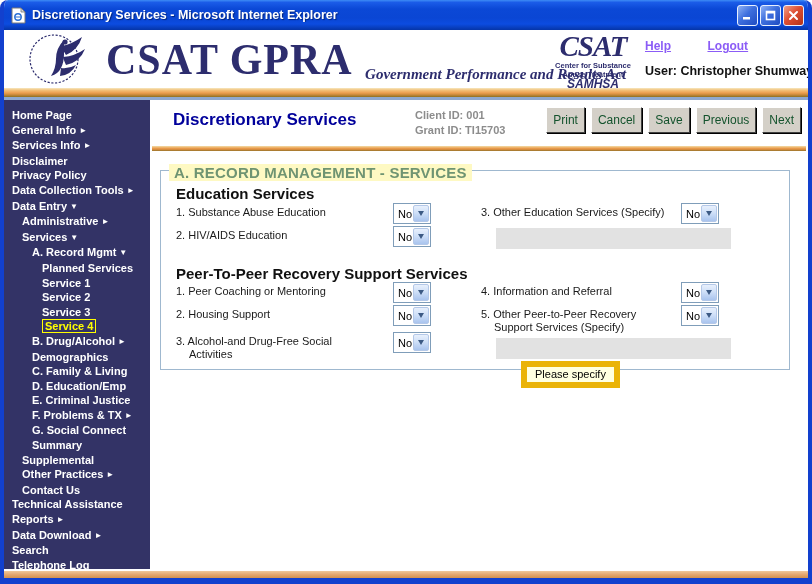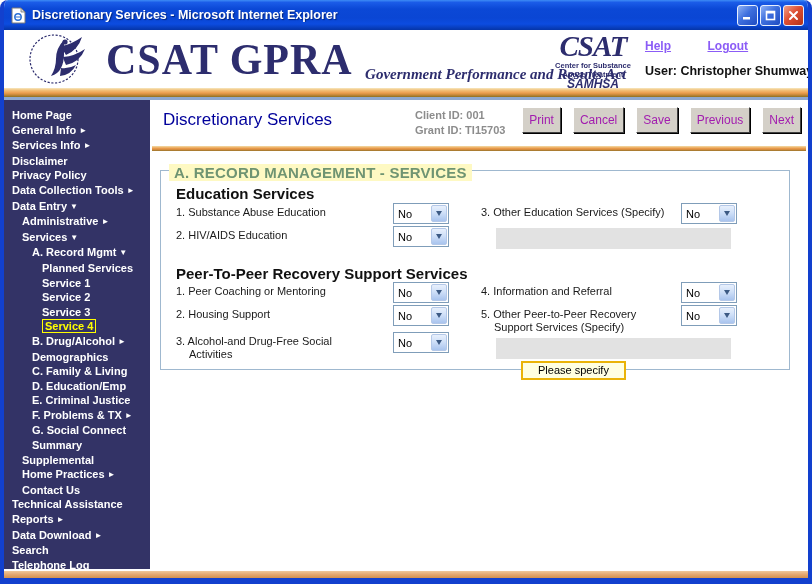--- a/index.html
+++ b/index.html
@@ -50,46 +50,46 @@
   .nav-item.indent-0 { padding-left:8px; }
   .nav-item.indent-1 { padding-left:18px; }
   .nav-item.indent-2 { padding-left:28px; }
   .nav-item.indent-3 { padding-left:38px; }
   .nav-item .nav-arrow { font-size:8px; margin-left:3px; vertical-align:1px; }
   .nav-item.active .nav-label { color:#FFFF00; border:1px solid #FFFF00; padding:0 2px; }
 
   .main { flex:1; background:#fff; position:relative; }
 
   
-  .page-title { position:absolute; left:13px; top:10px; font-size:17px; font-weight:normal; color:#00009B;text-align:right; }
+  .page-title { position:absolute; left:23px; top:10px; font-size:17px; font-weight:bold; color:#00009B;text-align:right; }
   .client-block { position:absolute; left:265px; top:8px; color:#8C8C8C; font-weight:bold; font-size:11px; line-height:15px; }
   .action-buttons { position:absolute; right:7px; top:7px; display:flex; gap:6px; }
-  .xp-button { font-family:"Liberation Sans", sans-serif; font-size:12px; color:#a21caf; background:#D4D0C8;
+  .xp-button { font-family:"Liberation Sans", sans-serif; font-size:12px; color:#14532d; background:#D4D0C8;
     border:1px solid; border-color:#FFFFFF #404040 #404040 #FFFFFF; box-shadow:1px 1px 0 #000;
-    padding:3px 6px; height:26px; cursor:pointer;margin-left:6px; }
+    padding:3px 6px; height:26px; cursor:pointer; }
   .header-rule { position:absolute; left:2px; top:46px; width:654px; height:5px;
     background:linear-gradient(180deg,#F2DCA8 0%,#EC9E4E 45%,#D0883C 75%,#93742A 100%); }
 
   
   .fieldset { position:absolute; left:10px; top:70px; width:630px; height:200px; border:1px solid #9FB8CF; }
   .legend { position:absolute; left:8px; top:-7px; background:#fef9c3; padding:0 5px; font-size:15px; font-weight:bold;
     letter-spacing:.2px; color:#6F9472; white-space:nowrap;text-align:center; }
   .group-heading { position:absolute; font-size:15px; font-weight:bold; color:#111; white-space:nowrap; }
   .f-label { position:absolute; font-size:11px; color:#1a1a1a; }
   .f-label.hang { text-indent:-13px; padding-left:13px; }
-  .xp-select { position:absolute; width:56px; height:21px; background:#fff; border:1px solid #7F9DB9;
+  .xp-select { position:absolute; width:38px; height:21px; background:#fff; border:1px solid #7F9DB9;
     display:flex; align-items:center; cursor:default; }
   .xp-select-value { flex:1; font-size:11px; padding-left:4px; color:#000; }
   .xp-select-btn { width:16px; height:17px; margin:1px; border:1px solid #B4C8E8; border-radius:2px;
     background:linear-gradient(180deg,#E8F0FC 0%,#CFE0F8 45%,#A9C4EE 100%); display:flex; align-items:center; justify-content:center; }
   .xp-select-btn::after { content:''; width:0; height:0; border-left:3.5px solid transparent;
     border-right:3.5px solid transparent; border-top:5px solid #3C5A84; }
   .specify-input { position:absolute; width:235px; height:21px; background:#E2E2E2; border:none; }
-  .tooltip { position:absolute; left:360px; top:190px; background:#FFFFE1; border:2px solid #eab308;
-    font-size:11px; padding:1px 15px 2px; white-space:nowrap; z-index:5; }
+  .tooltip { position:absolute; left:360px; top:190px; background:#FFFFE1; border:6px solid #eab308;
+    font-size:11px; padding:1px 8px 2px; white-space:nowrap; z-index:5; }
 
   
   .bottom-gap { position:absolute; left:0; top:569px; width:804px; height:2px; background:#fff; }
   .bottom-band { position:absolute; left:0; top:571px; width:804px; height:7px;
     background:linear-gradient(180deg,#F0C89A 0%,#E4A770 50%,#D2914E 100%); }
 </style>
 </head>
 <body>
 
 <div class="window">
@@ -220,21 +220,21 @@
         <div class="nav-item indent-2">
           <span class="nav-label">G. Social Connect</span>
         </div>
         <div class="nav-item indent-2">
           <span class="nav-label">Summary</span>
         </div>
         <div class="nav-item indent-1">
           <span class="nav-label">Supplemental</span>
         </div>
         <div class="nav-item indent-1">
-          <span class="nav-label">Home Practices</span><span class="nav-arrow">►</span>
+          <span class="nav-label">Other Practices</span><span class="nav-arrow">►</span>
         </div>
         <div class="nav-item indent-1">
           <span class="nav-label">Contact Us</span>
         </div>
         <div class="nav-item indent-0">
           <span class="nav-label">Technical Assistance</span>
         </div>
         <div class="nav-item indent-0">
           <span class="nav-label">Reports</span><span class="nav-arrow">►</span>
         </div>

